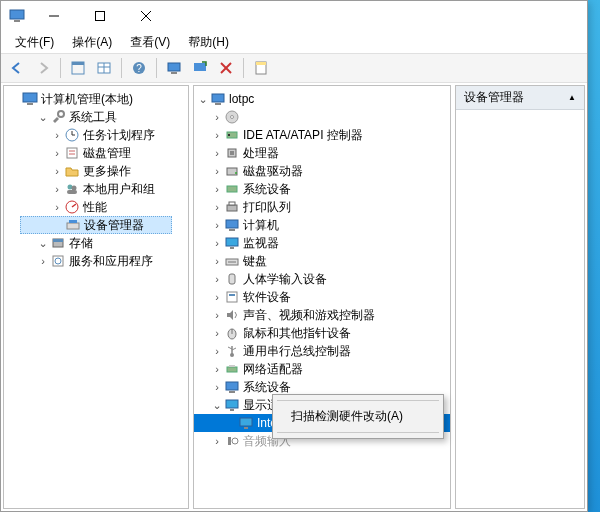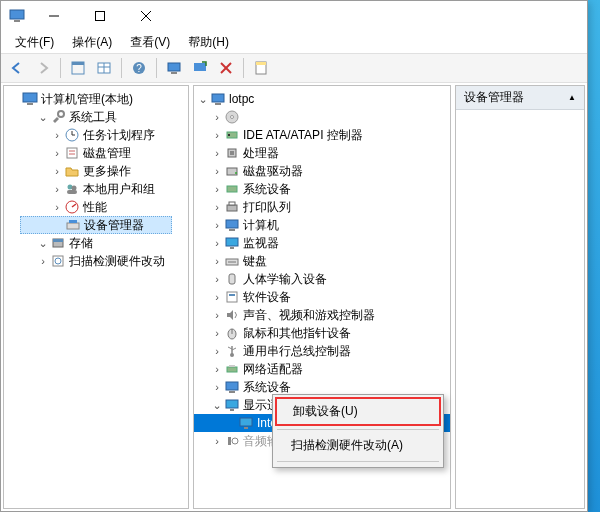--- a/index.html
+++ b/index.html
@@ -293,21 +293,21 @@
             </li>
             <li>
               <div class="row indent-1">
                 <span class="tw">›</span>
                 <span class="ic">
                     <svg width="14" height="14">
                       <rect x="2" y="2" width="10" height="10" fill="#fff" stroke="#888"></rect>
                       <circle cx="7" cy="7" r="3" fill="none" stroke="#5b8dbb"></circle>
                     </svg>
                   </span>
-                <span class="lbl">扫描检测硬件改动</span>
+                <span class="lbl">服务和应用程序</span>
               </div>
             </li>
           </ul>
         </li>
       </ul>
     </div>
 
     <div class="pane mid tree">
       <ul>
         <li>
@@ -560,17 +560,16 @@
       <div class="actions-sub">
         <span>设备管理器</span>
         <span class="tri">▲</span>
       </div>
     </div>
 
   </div>
 </div>
 
 <div class="ctxmenu" id="ctxmenu">
-    <div class="ctxitem ctxbox">卸载设备(U)</div>
     <div class="ctxsep"></div>
     <div class="ctxitem">扫描检测硬件改动(A)</div>
     <div class="ctxsep"></div>
   </div>
 
 </body></html>

